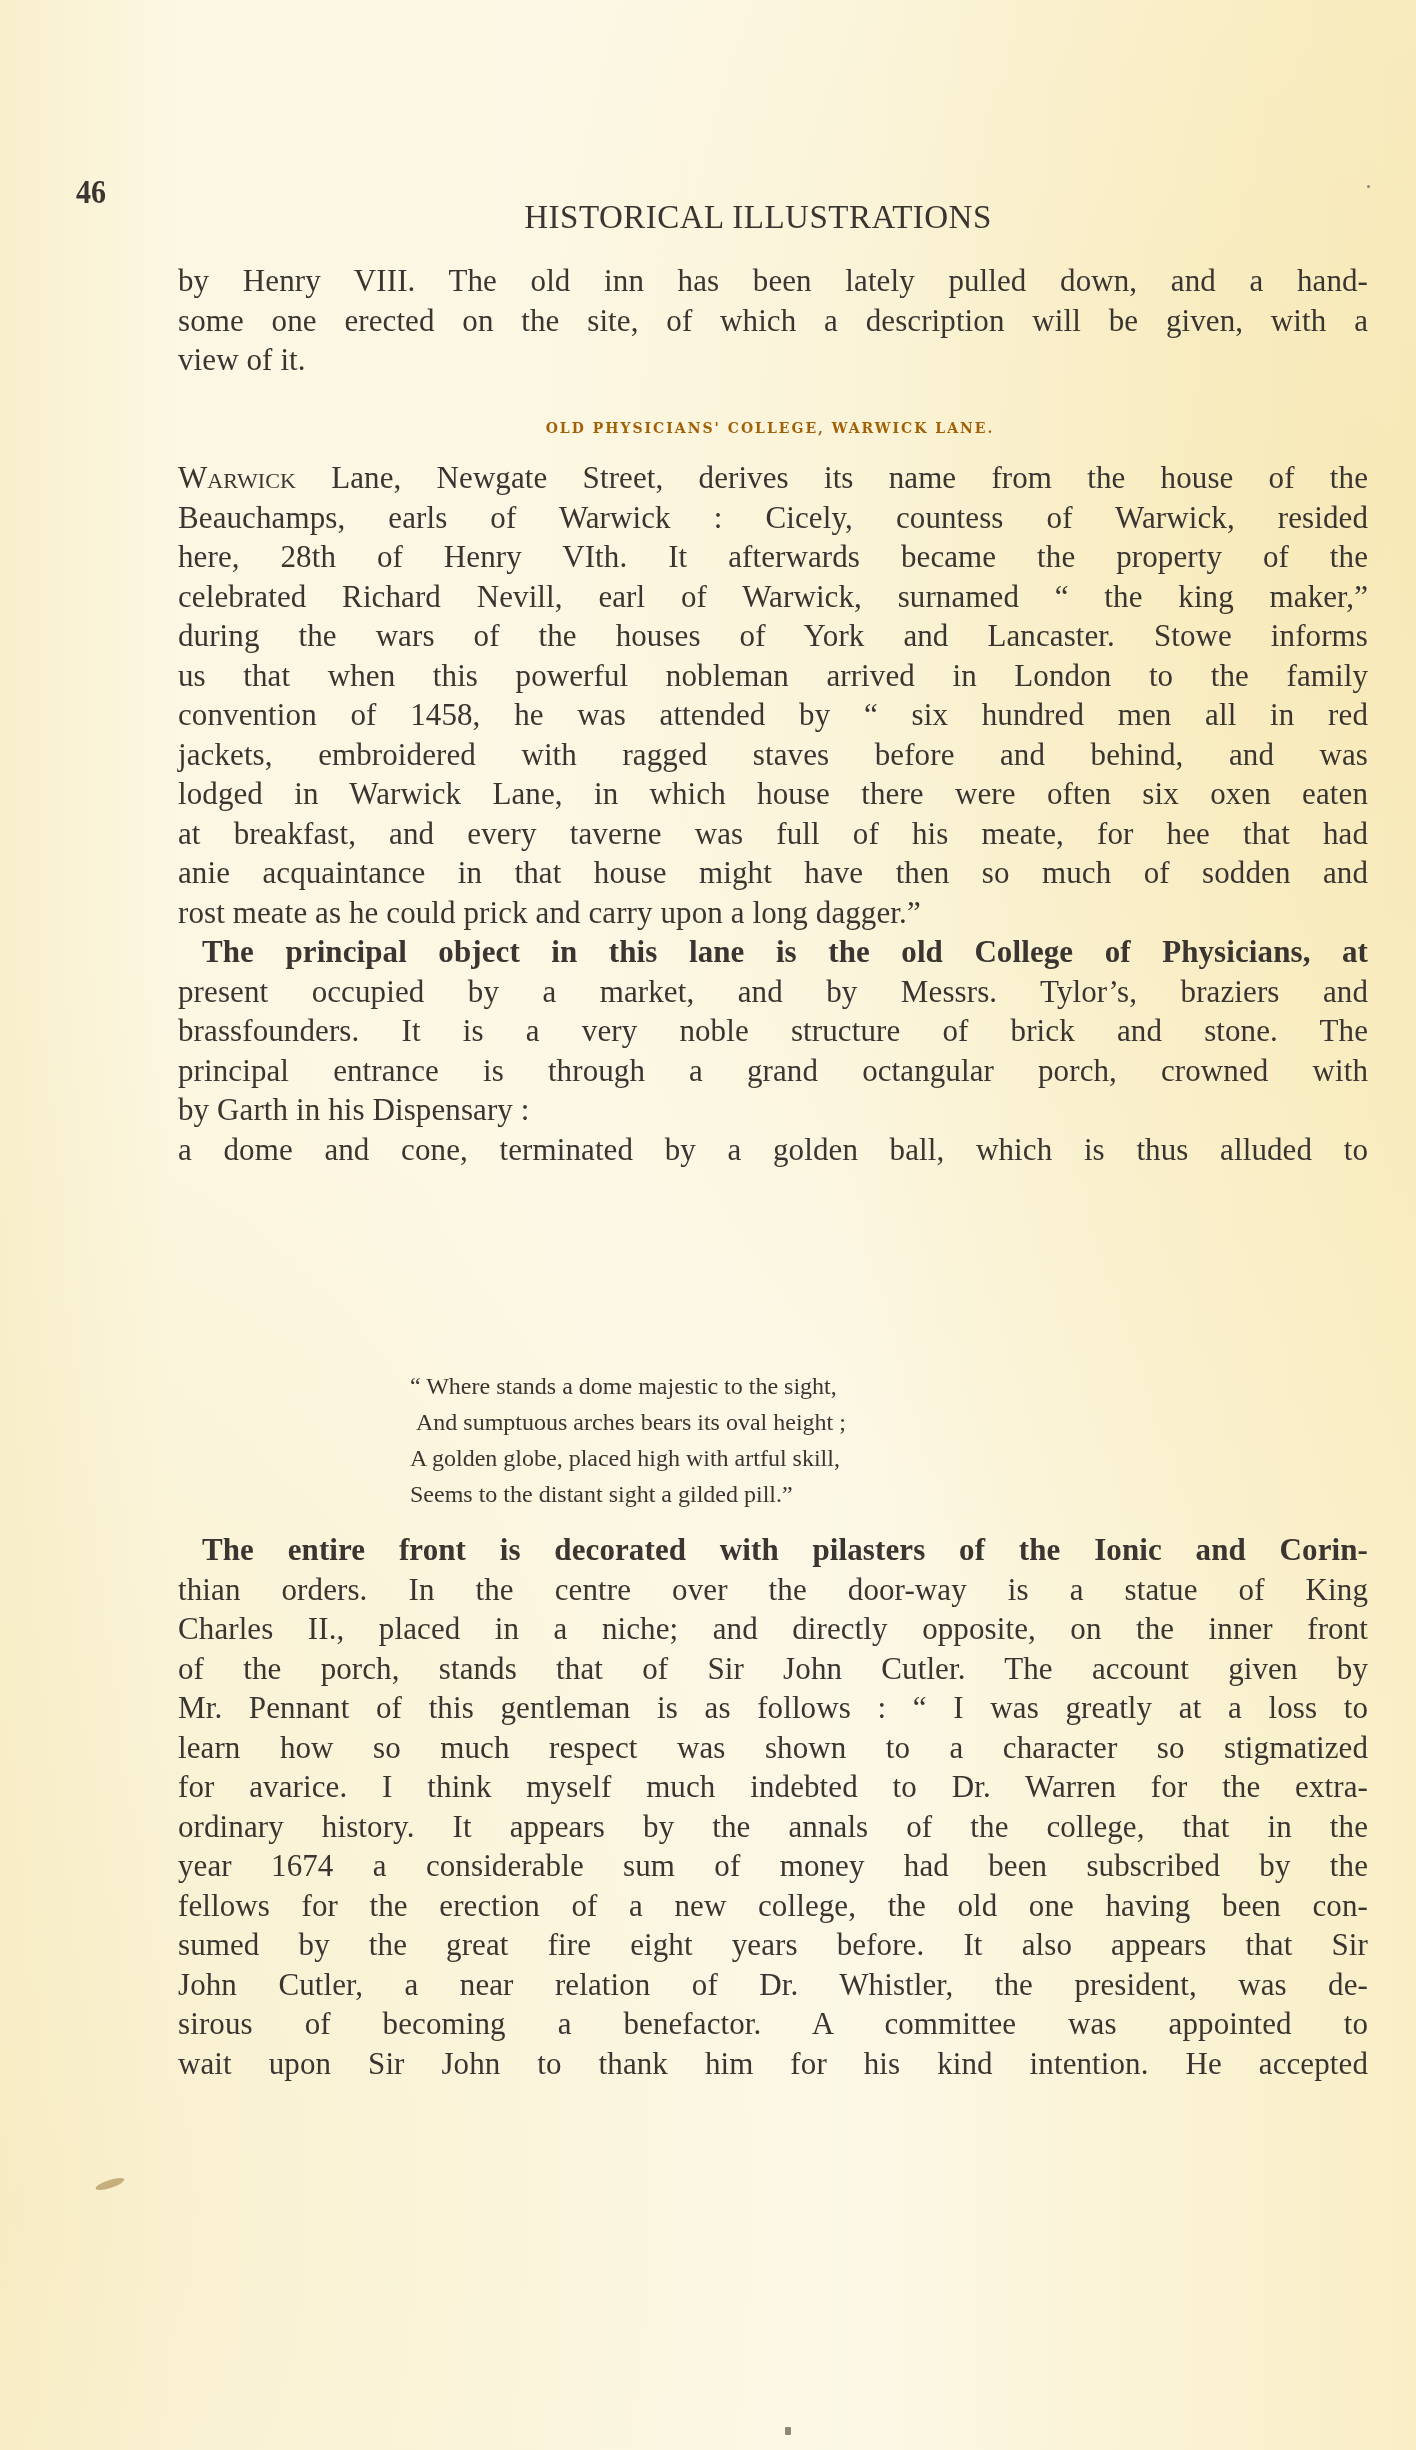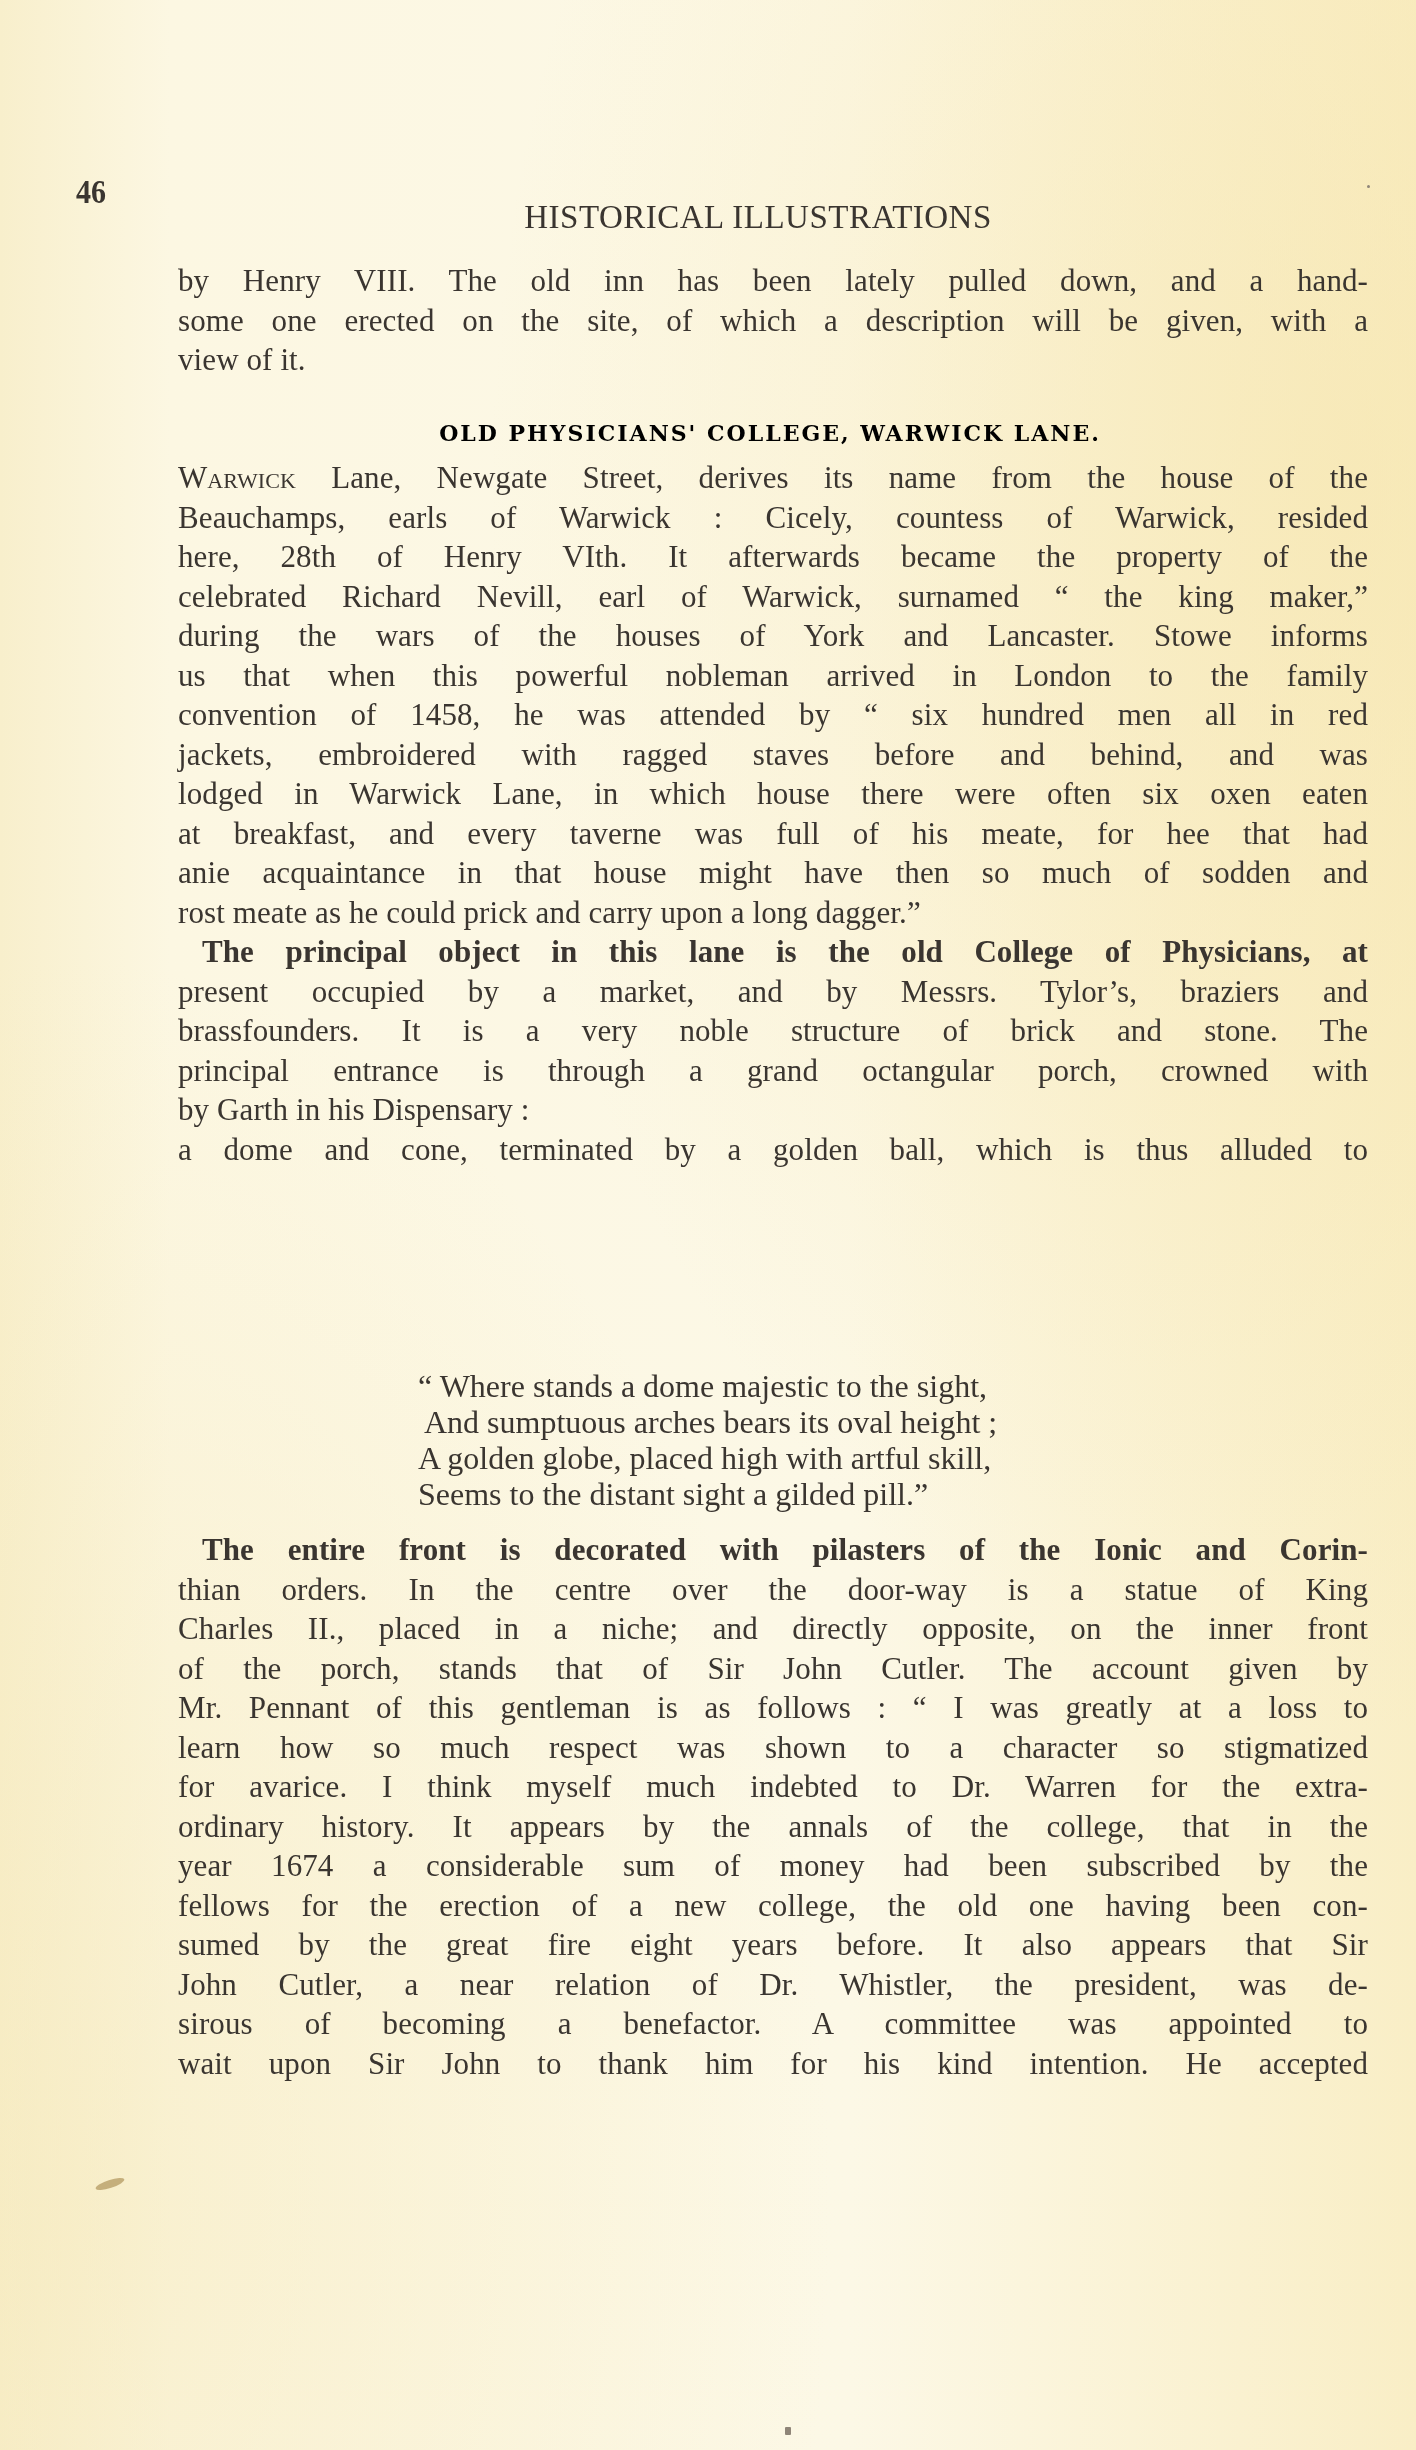--- a/index.html
+++ b/index.html
@@ -39,27 +39,26 @@
     font-size: 31px; white-space: nowrap;
     text-align: justify; text-align-last: justify;
     letter-spacing: 0.1px;
   }
   .line.last { text-align-last: left; }
   .line.indent { padding-left: 24px; font-weight: bold; }
   .sc { font-variant: small-caps; }
   .section-heading {
     position: absolute; top: 420px; left: 170px; width: 1200px;
     text-align: center; font-family: "DejaVu Serif", serif;
-    font-weight: bold; font-size: 22px; letter-spacing: 2px;
-    color: #000000;
+    font-weight: bold; font-size: 14px; letter-spacing: 2px;
+    color: #a16207;
   }
   .poem {
     position: absolute; left: 410px; top: 1368px; width: 720px;
-    font-size: 32px;
-    margin-left: 8px;
+    font-size: 24px;
   }
   .poem .verse { display: block; height: 36px; line-height: 36px; white-space: nowrap; }
   .poem .verse.indented { padding-left: 6px; }
   .smudge {
     position: absolute; left: 95px; top: 2180px; width: 30px; height: 8px;
     background: #b49a62; border-radius: 50%; transform: rotate(-18deg);
     opacity: 0.75;
   }
   .speck { position: absolute; width: 5px; height: 5px; background: #8f8578; border-radius: 50%; }
 </style>

